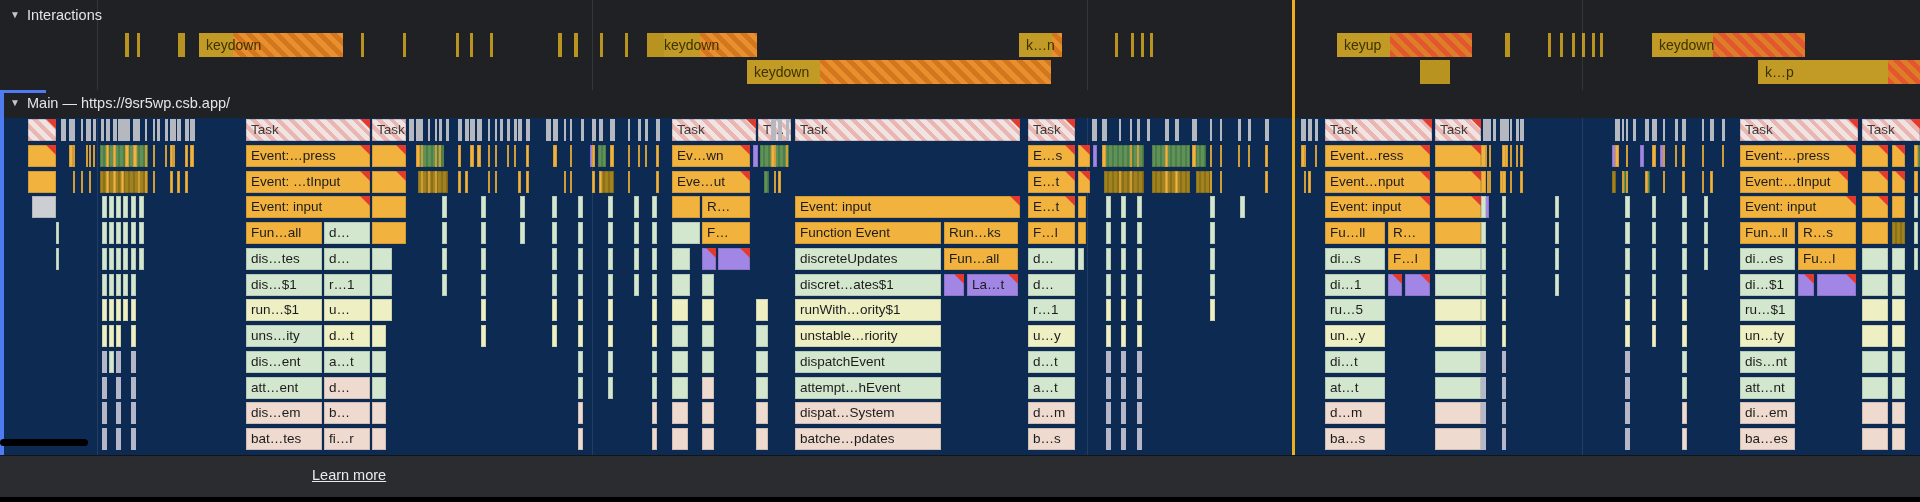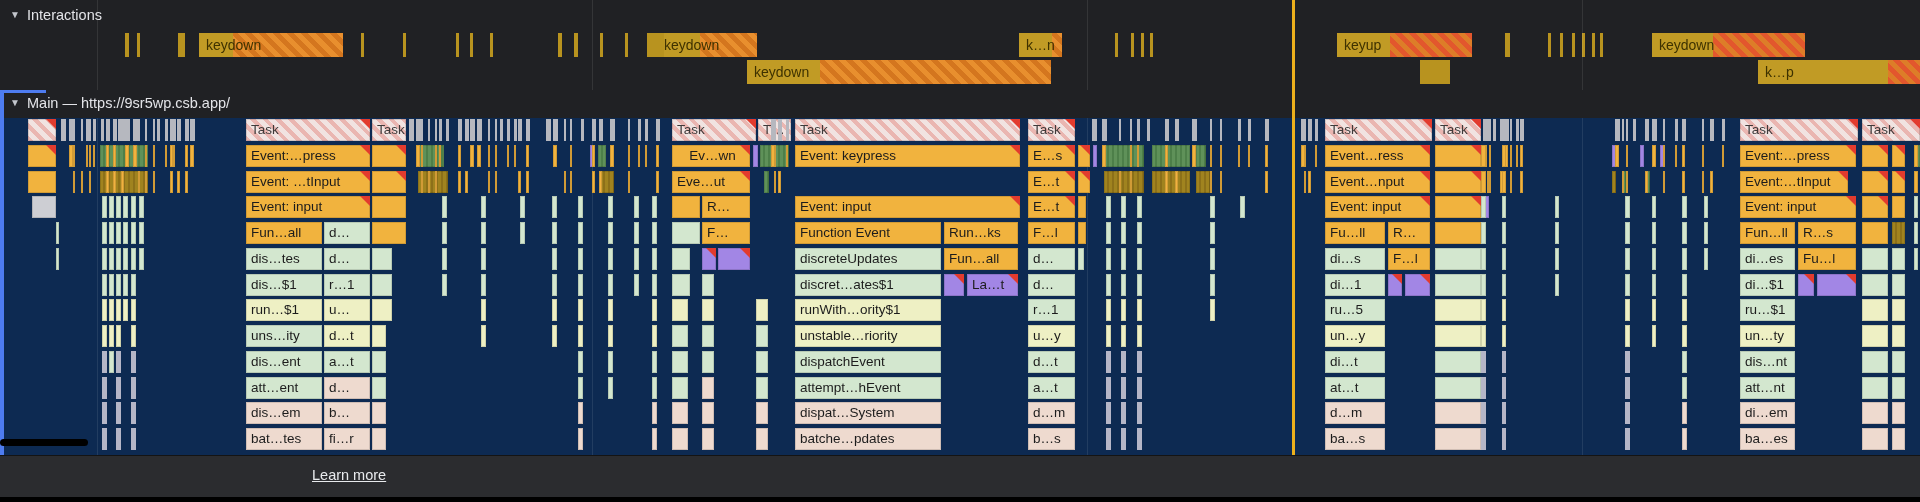--- a/index.html
+++ b/index.html
@@ -245,21 +245,21 @@
         <div class="bar c-forest" style="left: 598px; top: 26.75px; width: 8px; height: 22px;"></div>
         <div class="bar c-olive" style="left: 600px; top: 52.5px; width: 14px; height: 22px;"></div>
         <div class="bar c-graycap" style="left: 672px; top: 1px; width: 8px; height: 22px;"></div>
         <div class="bar c-task" style="left: 672px; top: 1px; width: 84px; height: 22px;">
           <span class="lbl">Task</span>
           <i class="tri"></i>
         </div>
         <div class="bar c-task" style="left: 758px; top: 1px; width: 33px; height: 22px;">
           <span class="lbl">T…</span>
         </div>
-        <div class="bar c-amber" style="left: 672px; top: 26.75px; width: 78px; height: 22px; text-align: center;">
+        <div class="bar c-amber" style="left: 672px; top: 26.75px; width: 78px; height: 22px;">
           <span class="lbl">Ev…wn</span>
           <i class="tri"></i>
         </div>
         <div class="bar c-purple" style="left: 753px; top: 26.75px; width: 5px; height: 22px;"></div>
         <div class="bar c-forest" style="left: 760px; top: 26.75px; width: 29px; height: 22px;"></div>
         <div class="bar c-amber" style="left: 672px; top: 52.5px; width: 78px; height: 22px;">
           <span class="lbl">Eve…ut</span>
           <i class="tri"></i>
         </div>
         <div class="bar c-forest" style="left: 764px; top: 52.5px; width: 5px; height: 22px;"></div>
@@ -294,24 +294,20 @@
         <div class="bar c-green" style="left: 756px; top: 258.5px; width: 12px; height: 22px;"></div>
         <div class="bar c-tan" style="left: 672px; top: 284.25px; width: 16px; height: 22px;"></div>
         <div class="bar c-tan" style="left: 702px; top: 284.25px; width: 12px; height: 22px;"></div>
         <div class="bar c-tan" style="left: 756px; top: 284.25px; width: 12px; height: 22px;"></div>
         <div class="bar c-tan" style="left: 672px; top: 310px; width: 16px; height: 22px;"></div>
         <div class="bar c-tan" style="left: 702px; top: 310px; width: 12px; height: 22px;"></div>
         <div class="bar c-tan" style="left: 756px; top: 310px; width: 12px; height: 22px;"></div>
         <div class="bar c-graycap" style="left: 795px; top: 1px; width: 10px; height: 22px;"></div>
         <div class="bar c-task" style="left: 795px; top: 1px; width: 225px; height: 22px;">
           <span class="lbl">Task</span>
-          <i class="tri"></i>
-        </div>
-        <div class="bar c-amber" style="left: 795px; top: 26.75px; width: 225px; height: 22px;">
-          <span class="lbl">Event: keypress</span>
           <i class="tri"></i>
         </div>
         <div class="bar c-amber" style="left: 795px; top: 78.25px; width: 225px; height: 22px;">
           <span class="lbl">Event: input</span>
           <i class="tri"></i>
         </div>
         <div class="bar c-amber" style="left: 795px; top: 104px; width: 146px; height: 22px;">
           <span class="lbl">Function Event</span>
         </div>
         <div class="bar c-amber" style="left: 944px; top: 104px; width: 74px; height: 22px;">

